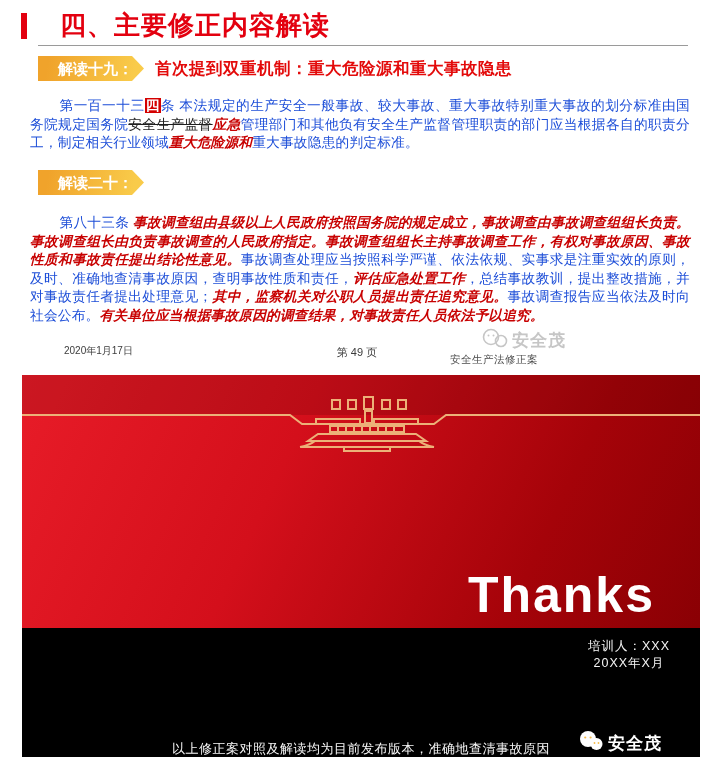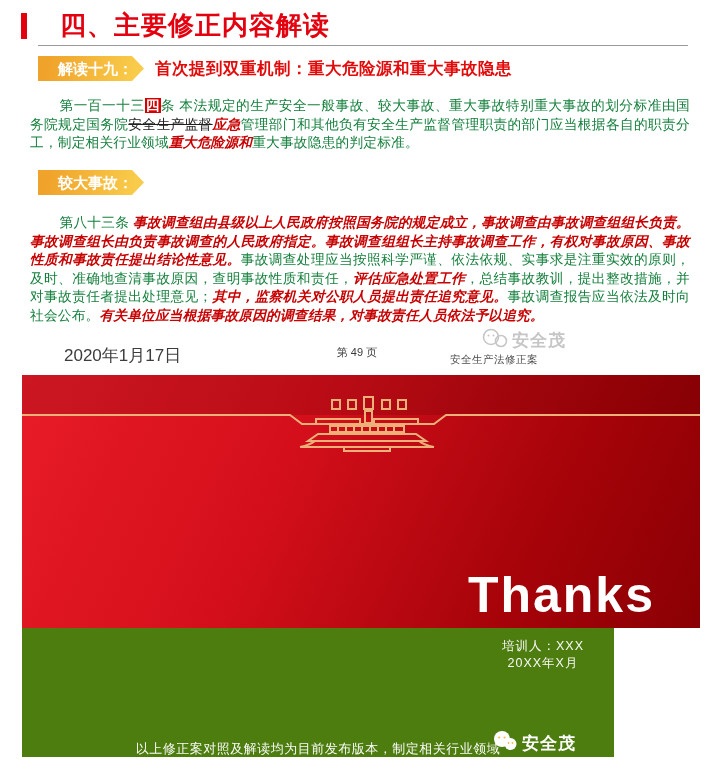--- a/index.html
+++ b/index.html
@@ -29,45 +29,45 @@
     white-space:nowrap;letter-spacing:.5px;
   }
   .heading1{top:44px;margin-top:14px;}
   .heading2{top:174px;}
   .law-para{
     position:absolute;left:30px;width:660px;font-size:13.7px;line-height:18.6px;
     text-indent:2.15em;text-align:justify;letter-spacing:.2px;
   }
   .para1{top:97px;}
   .para2{top:214px;}
-  .seg-normal{color:#15803d;}
+  .seg-normal{color:#1d4ed8;}
   .seg-red{color:#c80202;font-weight:bold;font-style:italic;}
   .seg-strike{color:#1f1f1f;text-decoration:line-through;margin-top:44px;}
   .seg-boxed{color:#fff;background:#d40000;font-weight:bold;padding:0 1px;}
-  .footer-date{position:absolute;left:64px;top:344px;font-size:17px;color:#3c3c3c;}
+  .footer-date{position:absolute;left:64px;top:344px;font-size:10px;color:#3c3c3c;}
   .footer-page{position:absolute;left:0;top:345px;width:714px;text-align:center;font-size:11px;color:#3c3c3c;}
   .brand-gray{position:absolute;right:24px;top:328px;width:150px;text-align:right;}
   .brand-gray .row{display:flex;align-items:center;justify-content:flex-end;gap:3px;}
   .brand-gray .name{font-size:17px;font-weight:bold;color:#c6c6c6;letter-spacing:1px;}
   .brand-gray .sub{font-size:10.5px;color:#4c4c4c;margin-top:1px;margin-right:28px;letter-spacing:.5px;}
   
   .slide{
     position:absolute;left:22px;top:375px;width:678px;height:253px;
     background:linear-gradient(115deg,#e81c28 0%,#d40f1b 38%,#a50309 75%,#8a0004 100%);
   }
   .slide::before{ 
     content:"";position:absolute;left:0;top:0;width:100%;height:40px;background:rgba(50,0,0,.15);
   }
   .slide-decor{position:absolute;left:0;top:0;width:678px;height:80px;}
   .thanks{
     position:absolute;right:45px;bottom:8px;color:#ffffff;font-size:50px;font-weight:bold;
     letter-spacing:2px;line-height:1;
   }
   
-  .band{position:absolute;left:22px;top:628px;width:592px;height:129px;background:#4d7c0f;text-decoration:underline;}
+  .band{position:absolute;left:22px;top:628px;width:678px;height:129px;background:#000000;text-decoration:underline;}
   .trainer-block{
     position:absolute;right:30px;top:10px;text-align:center;color:rgba(255,255,255,.96);
     font-size:12.5px;line-height:17px;letter-spacing:1px;
   }
   .notice{
     position:absolute;left:0;top:112px;width:100%;text-align:center;
     color:rgba(255,255,255,.97);font-size:13px;letter-spacing:.5px;
   }
   .bottom-brand{
     position:absolute;right:38px;top:102px;display:flex;align-items:center;gap:4px;
@@ -79,21 +79,21 @@
 
 <div class="doc">
   <div class="title-bar"></div>
   <div class="page-title">四、主要修正内容解读</div>
   <div class="title-rule"></div>
 
   <div class="badge badge1">解读十九：</div>
   <div class="sec-heading heading1">首次提到双重机制：重大危险源和重大事故隐患</div>
   <div class="law-para para1"><span class="seg-normal">第一百一十三</span><span class="seg-boxed">四</span><span class="seg-normal">条  本法规定的生产安全一般事故、较大事故、重大事故特别重大事故的划分标准由国务院规定国务院</span><span class="seg-strike">安全生产监督</span><span class="seg-red">应急</span><span class="seg-normal">管理部门和其他负有安全生产监督管理职责的部门应当根据各自的职责分工，制定相关行业领域</span><span class="seg-red">重大危险源和</span><span class="seg-normal">重大事故隐患的判定标准。</span></div>
 
-  <div class="badge badge2">较大事故：</div>
+  <div class="badge badge2">解读二十：</div>
   <div class="law-para para2"><span class="seg-normal">第八十三条 </span><span class="seg-red">事故调查组由县级以上人民政府按照国务院的规定成立，事故调查由事故调查组组长负责。事故调查组长由负责事故调查的人民政府指定。事故调查组组长主持事故调查工作，有权对事故原因、事故性质和事故责任提出结论性意见。</span><span class="seg-normal">事故调查处理应当按照科学严谨、依法依规、实事求是注重实效的原则，及时、准确地查清事故原因，查明事故性质和责任，</span><span class="seg-red">评估应急处置工作</span><span class="seg-normal">，总结事故教训，提出整改措施，并对事故责任者提出处理意见；</span><span class="seg-red">其中，监察机关对公职人员提出责任追究意见。</span><span class="seg-normal">事故调查报告应当依法及时向社会公布。</span><span class="seg-red">有关单位应当根据事故原因的调查结果，对事故责任人员依法予以追究。</span></div>
 
   <div class="footer-date">2020年1月17日</div>
   <div class="footer-page">第 49 页</div>
 
   <div class="brand-gray">
     <div class="row">
       <span>
         <svg width="28" height="20" viewBox="0 0 28 20" fill="none">
           <circle cx="10" cy="9" r="7.5" stroke="#c6c6c6" stroke-width="1.6"></circle>
@@ -128,21 +128,21 @@
     </g>
   </svg>
   <div class="thanks">Thanks</div>
 </div>
 
 <div class="band">
   <div class="trainer-block">
     <div>培训人：XXX</div>
     <div>20XX年X月</div>
   </div>
-  <div class="notice">以上修正案对照及解读均为目前发布版本，制定相关行业领域</div>
+  <div class="notice">以上修正案对照及解读均为目前发布版本，准确地查清事故原因</div>
   <div class="bottom-brand">
     <span>
       <svg width="26" height="22" viewBox="0 0 26 22" fill="none">
         <circle cx="10" cy="9" r="8" fill="#ffffff"></circle>
         <circle cx="18.5" cy="14" r="6" fill="#ffffff"></circle>
         <circle cx="7.2" cy="7.5" r="1.1" fill="#f6bc4a"></circle>
           <circle cx="12.6" cy="7.5" r="1.1" fill="#f6bc4a"></circle>
         <circle cx="16.5" cy="13" r="0.9" fill="#f6bc4a"></circle>
           <circle cx="20.5" cy="13" r="0.9" fill="#f6bc4a"></circle>
       </svg>

